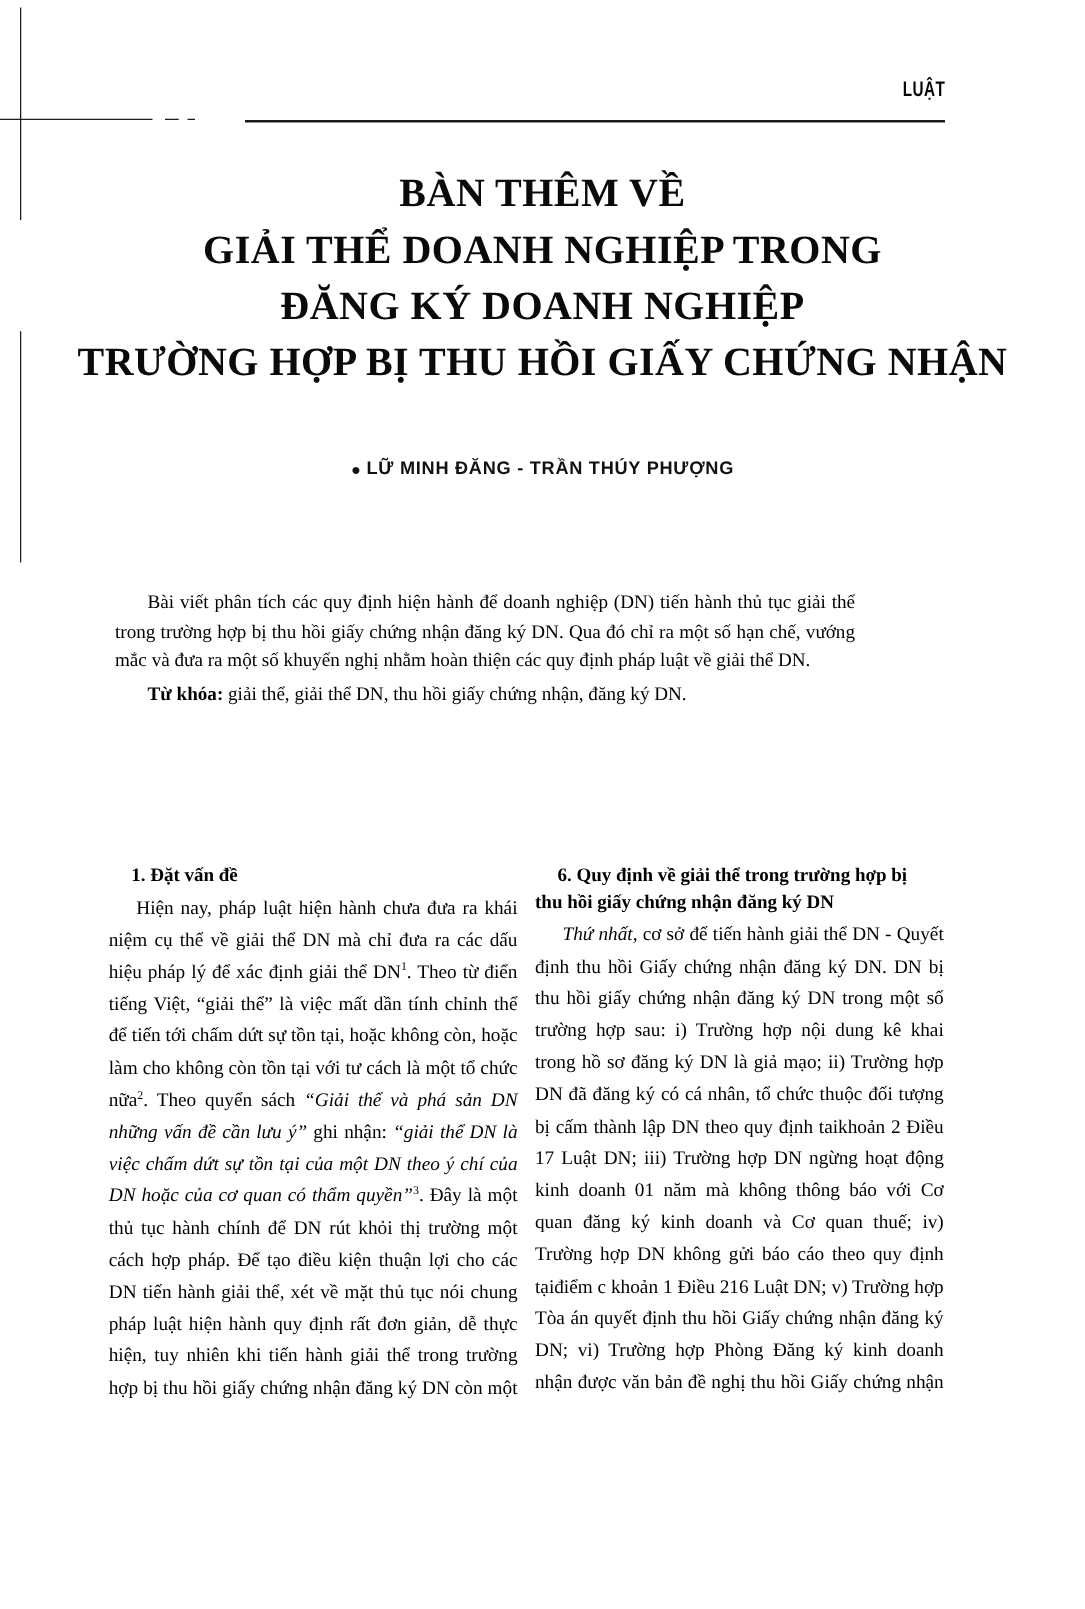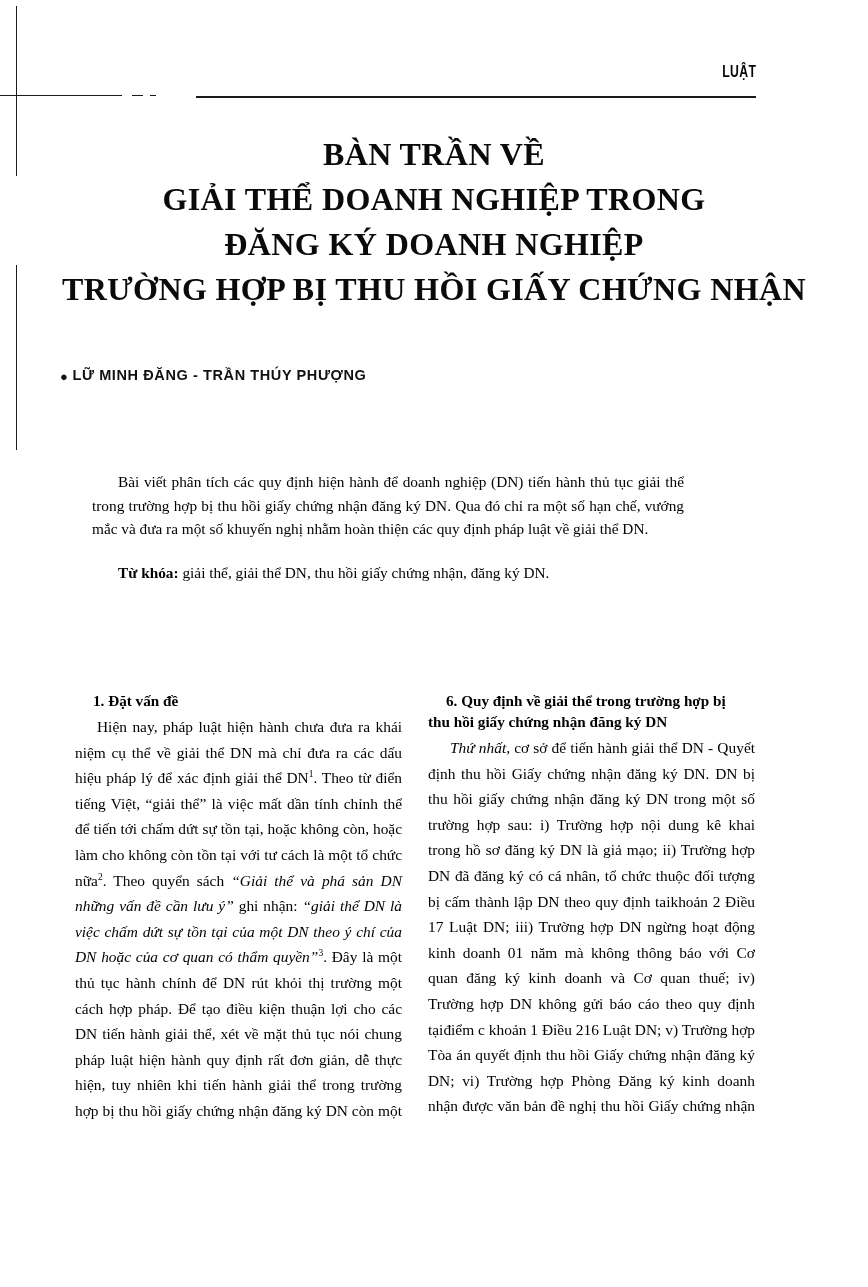--- a/index.html
+++ b/index.html
@@ -104,21 +104,21 @@
   .title-line.l2 { font-size: 32px; }
   .title-line.l3 { font-size: 32px; }
   .title-line.l4 { font-size: 32px; }
 
   
   .byline {
     position: absolute;
     left: 60px;
     top: 367px;
     width: 748px;
-    text-align: left;
+    text-align: center;
     font-family: "Liberation Sans", "DejaVu Sans", sans-serif;
     font-weight: bold;
     font-size: 14.5px;
     letter-spacing: 0.6px;
     color: #111111;
   }
   .byline .bullet {
     font-size: 13px;
     vertical-align: middle;
     margin-right: 4px;
@@ -138,41 +138,41 @@
     letter-spacing: 0.3px;
     margin-bottom: 7px;
   }
   .abstract-body {
     font-size: 15.3px;
     line-height: 23.5px;
     text-align: justify;
     text-indent: 26px;
   }
   .abstract-keywords {
-    margin-top: 20px;
+    margin-top: 3px;
     font-size: 15.3px;
     line-height: 23.5px;
     text-indent: 26px;
   }
   .abstract-keywords b { font-weight: bold; }
 
   
   .columns {
     position: absolute;
     left: 75px;
     top: 690px;
     width: 700px;
     height: 470px;
   }
   .col {
     position: absolute;
     top: 0;
     width: 327px;
   }
-  .col-left { left: 0; }
+  .col-left { left: 12px; }
   .col-right { left: 353px; }
 
   .sec-heading {
     font-size: 15.2px;
     font-weight: bold;
     line-height: 21px;
     text-indent: 18px;
     margin-bottom: 3px;
   }
   .sec-heading .cont { display: block; text-indent: 0; }
@@ -221,21 +221,21 @@
   <div class="rule-vert-top"></div>
   <div class="rule-vert-mid"></div>
   <div class="rule-horiz-left"></div>
   <div class="rule-horiz-dash-a"></div>
   <div class="rule-horiz-dash-b"></div>
   <div class="rule-horiz-right"></div>
 
   <div class="header-label">LUẬT</div>
 
   <div class="title-block">
-    <div class="title-line l1">BÀN TRẦN VỀ</div>
+    <div class="title-line l1">BÀN THÊM VỀ</div>
     <div class="title-line l2">GIẢI THỂ DOANH NGHIỆP TRONG</div>
     <div class="title-line l4">ĐĂNG KÝ DOANH NGHIỆP</div>
     <div class="title-line l3">TRƯỜNG HỢP BỊ THU HỒI GIẤY CHỨNG NHẬN</div>
   </div>
 
   <div class="byline">
     <span class="bullet">●</span><span>LỮ MINH ĐĂNG -  TRẦN THÚY PHƯỢNG</span>
   </div>
 
   <div class="abstract">

